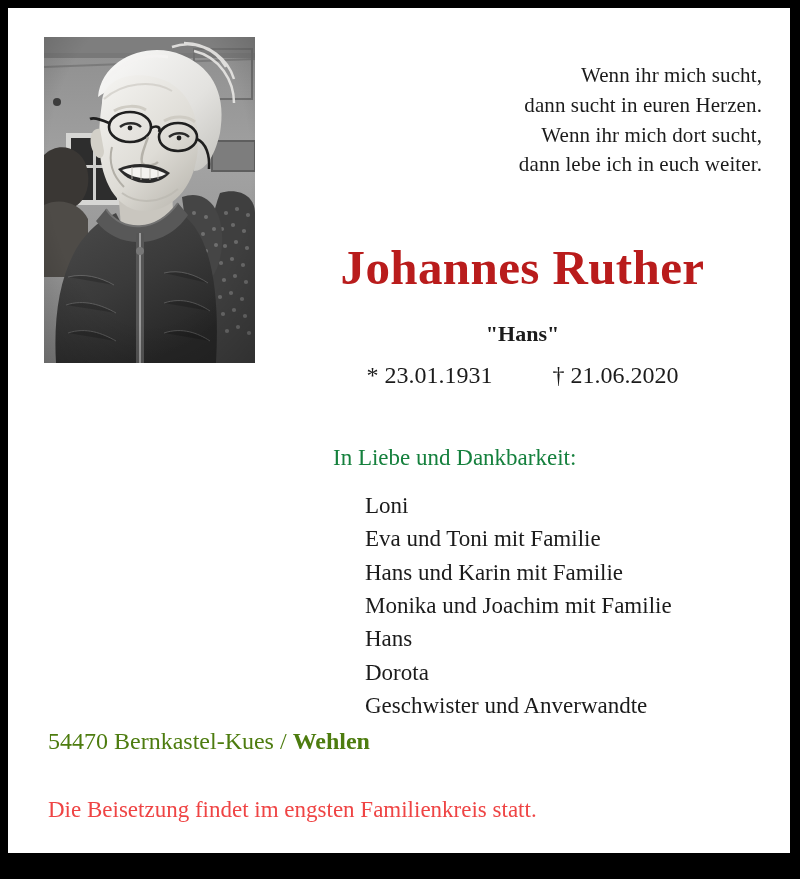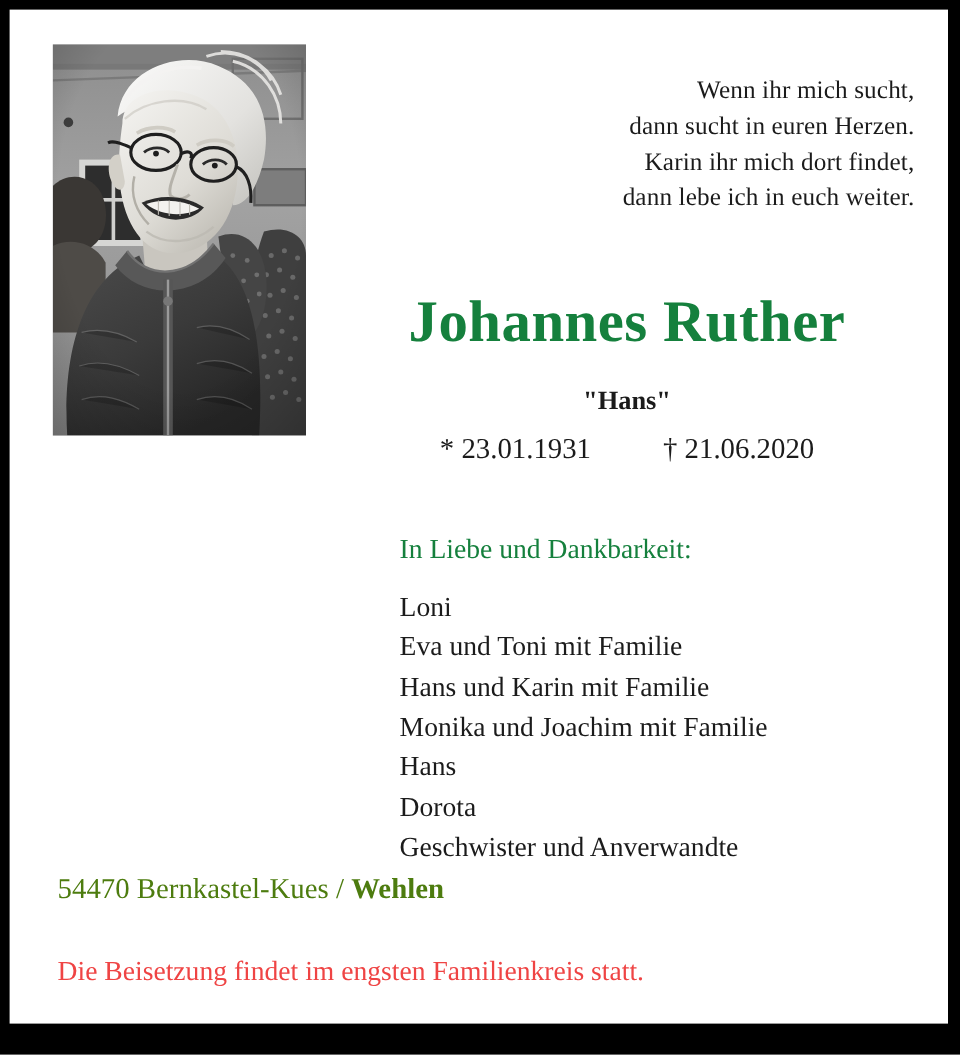--- a/index.html
+++ b/index.html
@@ -61,21 +61,21 @@
   .poem-line { white-space: nowrap; }
 
   .name {
     position: absolute;
     left: 247px;
     top: 235px;
     width: 535px;
     text-align: center;
     font-size: 49px;
     font-weight: bold;
-    color: #15803d;
+    color: #b91c1c;
     letter-spacing: .4px;
     line-height: 1;
   }
 
   .nickname {
     position: absolute;
     left: 247px;
     top: 313px;
     width: 535px;
     text-align: center;
@@ -106,21 +106,21 @@
   }
 
   .survivors {
     position: absolute;
     left: 325px;
     top: 481px;
     font-size: 23px;
     line-height: 1.45;
     color: #1b1b1b;
   }
-  .survivor-line { white-space: nowrap; }
+  .survivor-line { white-space: nowrap; margin-left: 32px; }
 
   .place {
     position: absolute;
     left: 40px;   
     top: 720px;
     font-size: 24px;
     color: #4d7c0f;
   }
   .place .town { font-weight: bold; }
 
@@ -294,21 +294,21 @@
 
         <path d="M78 156 C94 168 118 166 134 152" stroke="#bcb9b1" stroke-width="2" fill="none" opacity="0.8"></path>
 
         <rect x="0" y="0" width="211" height="326" fill="url(#vign)"></rect>
       </svg>
     </div>
 
     <div class="poem">
       <div class="poem-line">Wenn ihr mich sucht,</div>
       <div class="poem-line">dann sucht in euren Herzen.</div>
-      <div class="poem-line">Karin ihr mich dort findet,</div>
+      <div class="poem-line">Wenn ihr mich dort sucht,</div>
       <div class="poem-line">dann lebe ich in euch weiter.</div>
     </div>
 
     <div class="name">Johannes Ruther</div>
     <div class="nickname">"Hans"</div>
 
     <div class="dates">
       <span class="born"><span class="sym">*</span><span>23.01.1931</span></span><span class="died"><span class="sym">†</span><span>21.06.2020</span></span>
     </div>
 

